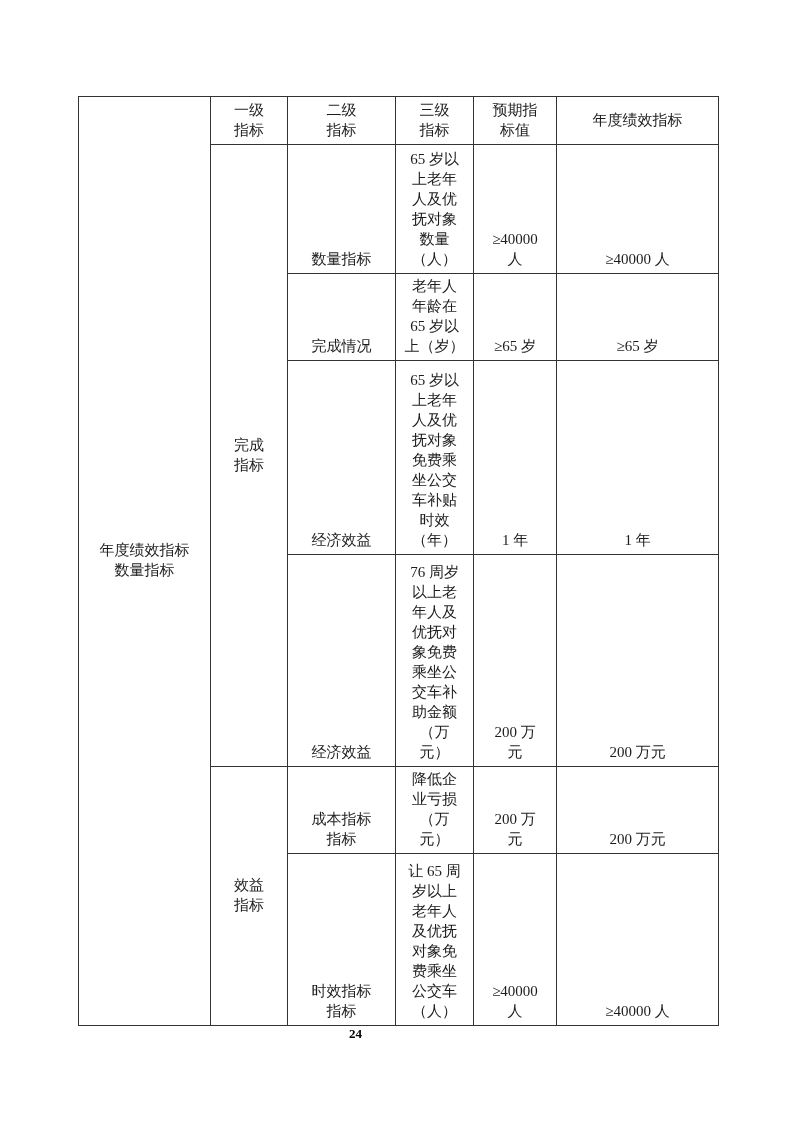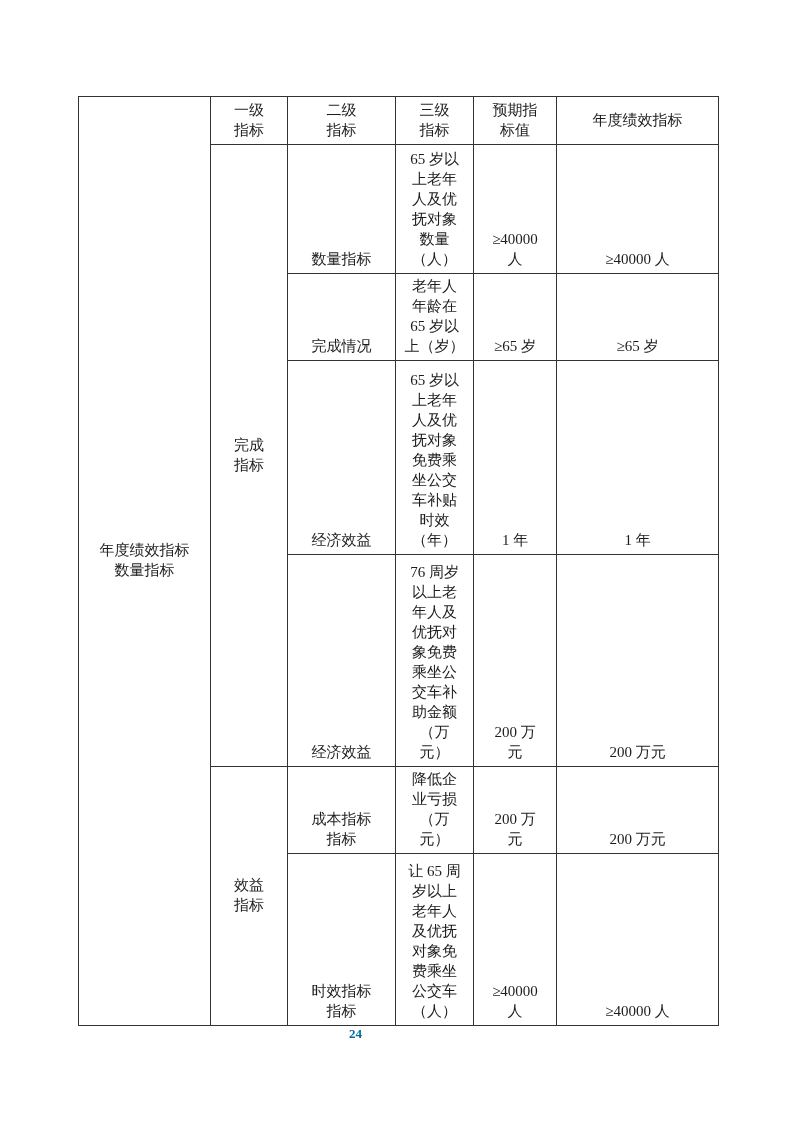--- a/index.html
+++ b/index.html
@@ -37,21 +37,21 @@
   td.v-mid    { vertical-align: middle; }
   td.v-bottom { vertical-align: bottom; }
   .footer-pagenum {
     position: absolute;
     left: 0;
     top: 1026px;
     width: 711px;
     text-align: center;
     font-size: 13px;
     font-weight: 600;
-    color: #0369a1;
+    color: #000000;
   }
 </style>
 </head>
 <body>
 
 <div class="page">
 
   <table class="perf">
     <colgroup>
       <col style="width:132px">

